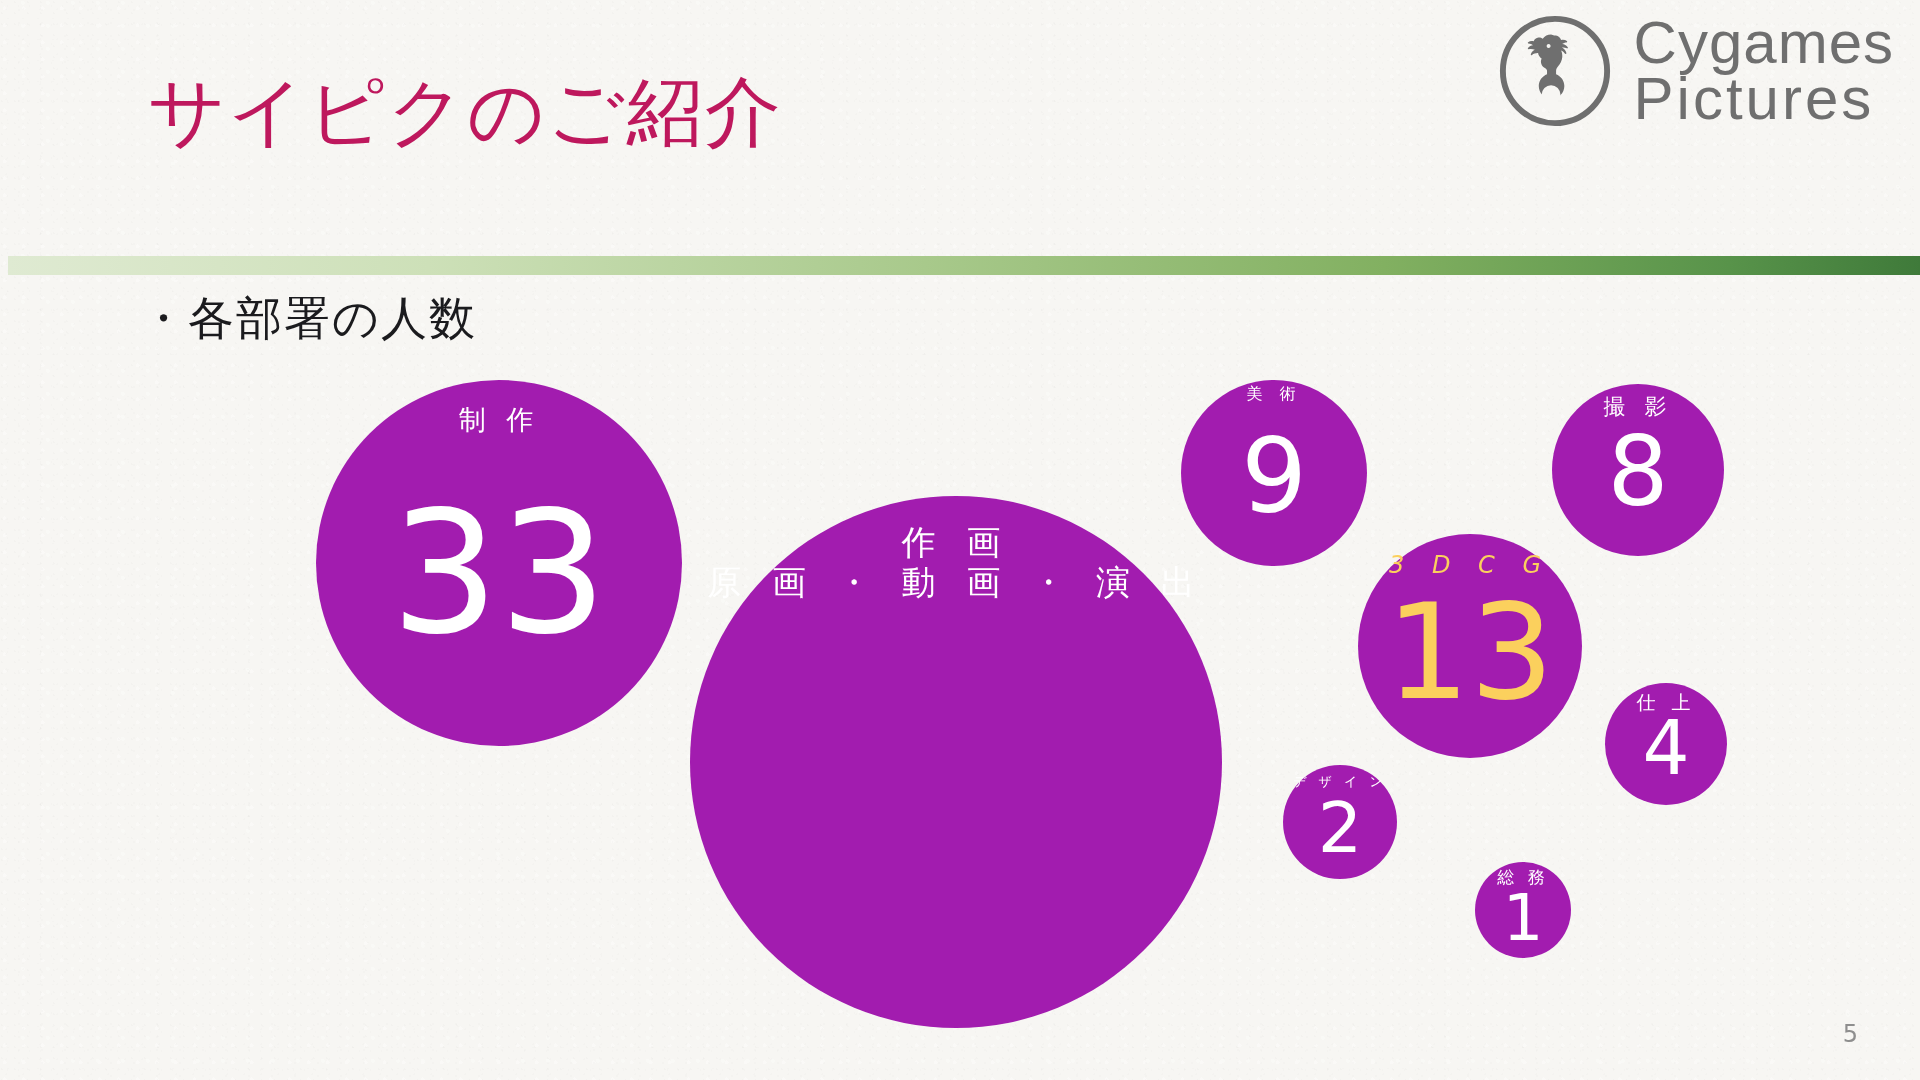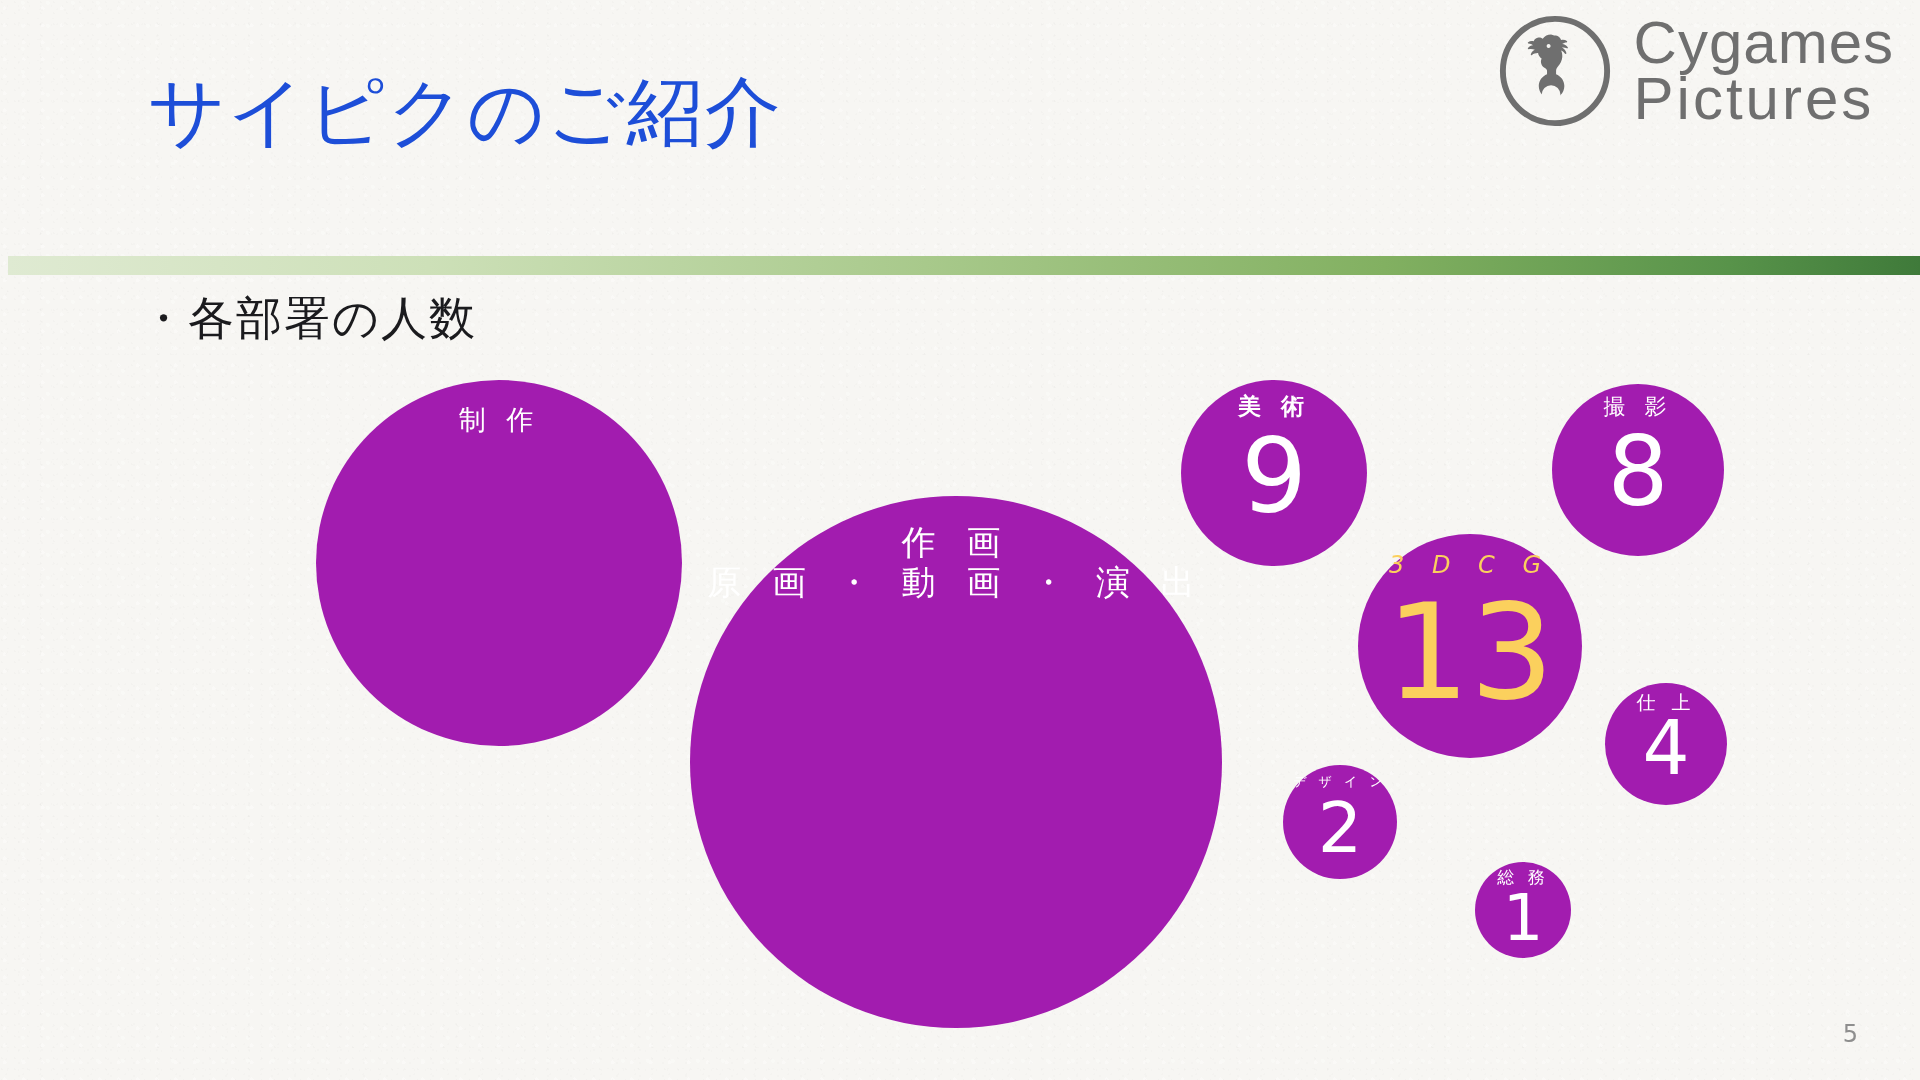--- a/index.html
+++ b/index.html
@@ -33,21 +33,21 @@
   }
 
   
   #slide-title {
     position: absolute;
     left: 148px;
     top: 72px;
     font-family: "DejaVu Serif", "Liberation Serif", serif;
     font-size: 76px;
     line-height: 1.05;
-    color: #1d4ed8;
+    color: #be185d;
     letter-spacing: 2px;
     white-space: nowrap;
   }
 
   
   #logo {
     position: absolute;
     right: 26px;
     top: 12px;
     display: flex;
@@ -169,31 +169,32 @@
 
   <div id="bullet-line">・各部署の人数</div>
 
 
   <div id="bubble-chart">
 
     <div class="bubble" style="left:316px; top:380px; width:366px; height:366px;">
       <div class="bubble-label" style="top:24px; font-size:27px; letter-spacing:6px;">
         <span>制 作</span>
       </div>
+      <div class="bubble-value" style="top:108px; font-size:170px;">33</div>
     </div>
 
     <div class="bubble" style="left:690px; top:496px; width:532px; height:532px;">
       <div class="bubble-label" style="top:26px; font-size:34px; letter-spacing:10px;">
         <span>作 画</span>
         <span class="sub">原 画 ・ 動 画 ・ 演 出</span>
       </div>
     </div>
 
     <div class="bubble" style="left:1181px; top:380px; width:186px; height:186px;">
-      <div class="bubble-label" style="top:13px; font-size:23px; letter-spacing:6px;font-weight:bold;">
+      <div class="bubble-label" style="top:5px; font-size:16px; letter-spacing:6px;">
         <span>美 術</span>
       </div>
       <div class="bubble-value" style="top:44px; font-size:104px;">9</div>
     </div>
 
     <div class="bubble" style="left:1552px; top:384px; width:172px; height:172px;">
       <div class="bubble-label" style="top:10px; font-size:22px; letter-spacing:6px;">
         <span>撮 影</span>
       </div>
       <div class="bubble-value" style="top:40px; font-size:96px;">8</div>

